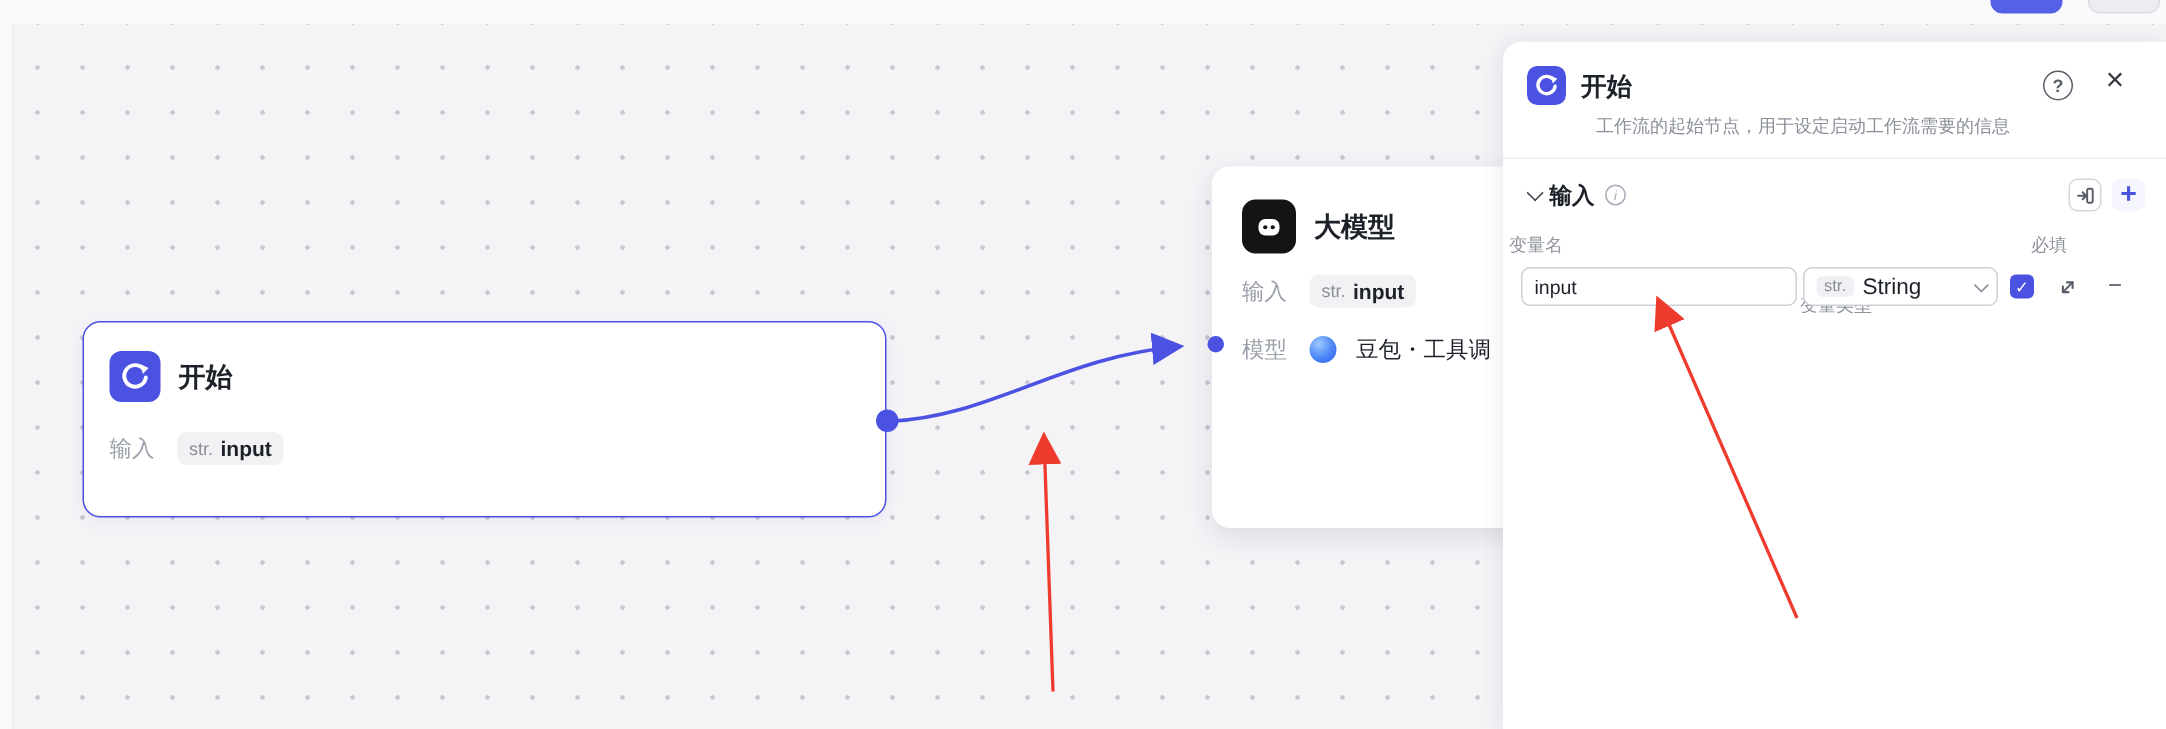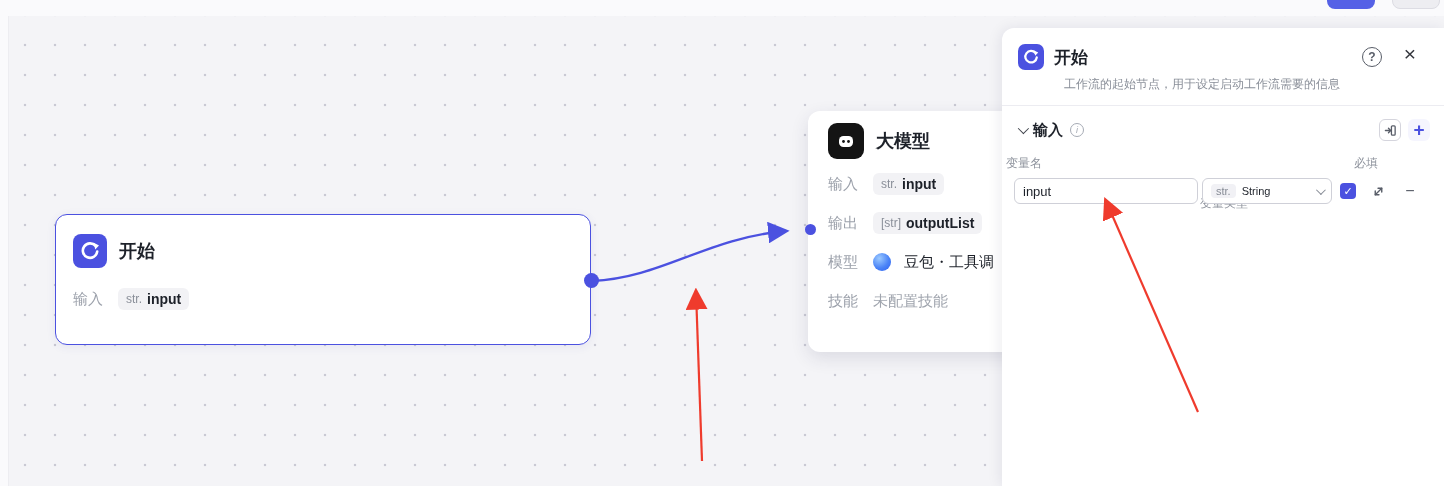--- a/index.html
+++ b/index.html
@@ -17,21 +17,21 @@
   .left-edge { position:absolute; left:0; top:16px; bottom:0; width:9px; background:#fafafc; border-right:1px solid #ededf1; z-index:2; }
   .topbar-btn { position:absolute; top:-16px; height:25px; width:48px; border-radius:8px; z-index:30; }
   .topbar-btn.primary { left:1327px; background:#5561e6; }
   .topbar-btn.secondary { left:1392px; background:#ededf1; border:1px solid #dcdce3; }
 
   
   .node { position:absolute; background:#fff; border-radius:12px; z-index:5; }
   .node-start { left:55px; top:214px; width:536px; height:131px; border:1.6px solid #4b51e0;
     box-shadow:0 2px 10px rgba(70,70,160,.08); padding:19px 17px; }
   .node-model { left:808px; top:111px; width:250px; height:241px;
-    box-shadow:0 6px 18px rgba(40,40,80,.12); padding:12px 20px; }
+    box-shadow:0 6px 18px rgba(40,40,80,.12); padding:22px 20px; }
   .node-header { display:flex; align-items:center; gap:12px; }
   .node-icon { width:34px; height:34px; border-radius:8px; display:flex; align-items:center; justify-content:center; flex:0 0 auto; }
   .node-icon.start { background:#4b51e0; }
   .node-icon.model { width:36px; height:36px; border-radius:9px; background:#141414; }
   .node-title { font-size:18px; font-weight:700; color:#1d2129; }
   .node-row { display:flex; align-items:center; gap:13px; height:28px; margin-top:11px; }
   .node-start .node-row { margin-top:17px; }
   .row-label { font-size:15px; color:#9ca1ab; flex:0 0 auto; min-width:32px; }
   .pill { display:inline-flex; align-items:center; gap:5px; background:#f2f2f5; border-radius:6px; padding:3px 8px; }
   .pill .ptype { font-size:12px; color:#8a8f99; }
@@ -74,21 +74,21 @@
   .plus-btn { color:#4b51e0; font-size:19px; font-weight:700; background:rgba(77,83,232,.06); }
 
   .col-label { position:absolute; top:127px; font-size:12px; color:#8e939d; }
   .col-name { left:4px; } .col-type { left:198px;margin-top:40px; } .col-req { left:340px;margin-left:12px; }
 
   .name-input { position:absolute; left:12px; top:150px; width:184px; height:26px; border:1px solid #cfd0d8;
     border-radius:6px; background:#fff; font-family:inherit; font-size:13px; color:#1d2129; padding:0 8px; outline:none; }
   .type-select { position:absolute; left:200px; top:150px; width:130px; height:26px; border:1px solid #cfd0d8;
     border-radius:6px; background:#fff; display:flex; align-items:center; gap:6px; padding:0 8px; cursor:pointer; }
   .type-tag { background:#f1f1f5; border-radius:4px; font-size:11px; color:#878c96; padding:1px 5px; }
-  .type-val { font-size:11px; color:#1d2129; flex:1; }
+  .type-val { font-size:15px; color:#1d2129; flex:1; }
   .select-chev { width:7px; height:7px; border-right:1.4px solid #878c96; border-bottom:1.4px solid #878c96;
     transform:rotate(45deg) translateY(-2px); }
   .checkbox { position:absolute; left:338px; top:155px; width:16px; height:16px; border-radius:4px; background:#4b51e0;
     color:#fff; font-size:11px; display:flex; align-items:center; justify-content:center; cursor:pointer; }
   .row-icon { position:absolute; top:153px; width:20px; height:20px; display:flex; align-items:center; justify-content:center;
     color:#585d68; cursor:pointer; }
   .row-expand { left:366px; }
   .row-minus { left:398px; font-size:16px; }
 </style>
 </head>
@@ -142,34 +142,23 @@
     <div class="node-title">大模型</div>
   </div>
   <div class="node-row">
     <span class="row-label">输入</span>
     <span class="pill">
       <span class="ptype">str.</span>
       <span class="pval">input</span>
     </span>
   </div>
   <div class="node-row">
-    <span class="row-label">输出</span>
-    <span class="pill">
-      <span class="ptype">[str]</span>
-      <span class="pval">outputList</span>
-    </span>
-  </div>
-  <div class="node-row">
     <span class="row-label">模型</span>
     <span class="doubao"></span>
     <span class="model-name">豆包・工具调</span>
-  </div>
-  <div class="node-row">
-    <span class="row-label">技能</span>
-    <span class="muted-val">未配置技能</span>
   </div>
 </div>
 <div class="port port-in"></div>
 
 <div class="panel">
   <div class="panel-icon">
     <svg width="16" height="16" viewBox="0 0 20 20">
       <path d="M15.6 5 A7.2 7.2 0 1 0 17.2 10.6" fill="none" stroke="#fff" stroke-width="2.8" stroke-linecap="round"></path>
       <path d="M13.8 1.8 L19 4.4 L15.2 8.4 z" fill="#fff"></path>
     </svg>

